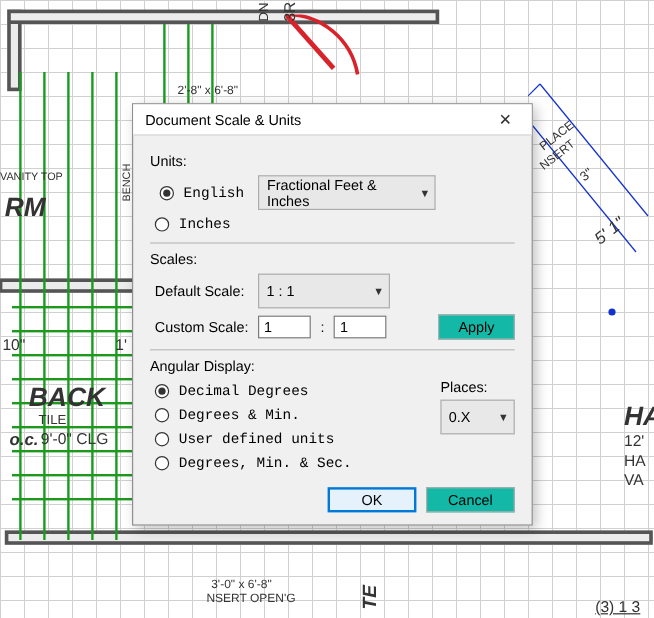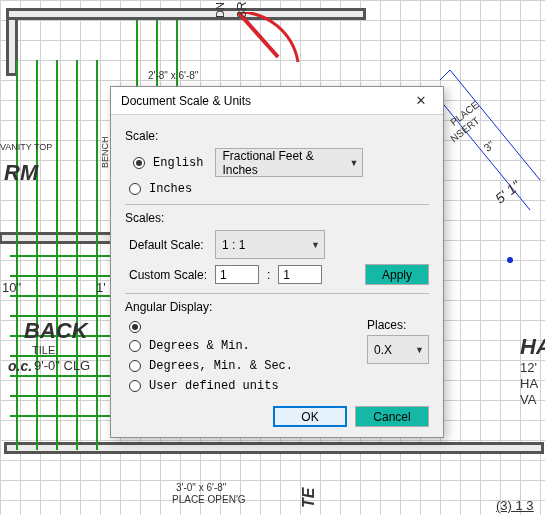--- a/index.html
+++ b/index.html
@@ -151,34 +151,34 @@
 <span class="cad-text" style="left:34px; top:358px; font-size:13px;">9'-0" CLG</span>
 <span class="cad-text" style="left:448px; top:108px; font-size:10px; transform:rotate(-38deg);">PLACE</span>
 <span class="cad-text" style="left:448px; top:124px; font-size:10px; transform:rotate(-38deg);">NSERT</span>
 <span class="cad-text" style="left:484px; top:140px; font-size:11px; transform:rotate(-38deg);">3"</span>
 <span class="blue-txt cad-text" style="left:494px; top:184px; font-size:14px; transform:rotate(-38deg);">5' 1"</span>
 <span class="red-bold cad-text" style="left:520px; top:334px; font-size:22px;">HA</span>
 <span class="cad-text" style="left:520px; top:360px; font-size:13px;">12'</span>
 <span class="cad-text" style="left:520px; top:376px; font-size:13px;">HA</span>
 <span class="cad-text" style="left:520px; top:392px; font-size:13px;">VA</span>
 <span class="dim" style="left:176px; top:482px;">3'-0" x 6'-8"</span>
-<span class="dim" style="left:172px; top:494px;">PLACE OPEN'G</span>
+<span class="dim" style="left:172px; top:494px;">NSERT OPEN'G</span>
 <span class="red-bold cad-text" style="left:300px; top:508px; font-size:16px; transform:rotate(-90deg); transform-origin:left top;">TE</span>
 <span class="cad-text" style="left:496px; top:498px; font-size:13px; text-decoration: underline;">(3) 1 3</span>
 
 <div class="dialog">
   <div class="titlebar">
     <span class="title">Document Scale &amp; Units</span>
     <div class="close-btn">
       <span>✕</span>
     </div>
   </div>
   <div class="body">
 
-    <div class="section-label">Scale:</div>
+    <div class="section-label">Units:</div>
     <div class="row" style="margin-left:4px;">
       <div class="radio-row">
         <span class="radio checked"></span>
         <span>English</span>
       </div>
       <div class="dropdown" style="width:148px; margin-left:6px;">
         <span>Fractional Feet &amp; Inches</span>
         <span class="chev">▼</span>
       </div>
     </div>
@@ -208,32 +208,33 @@
       </div>
     </div>
 
     <hr class="sep">
 
     <div class="section-label">Angular Display:</div>
     <div class="angular-block">
       <div class="angular-col" style="flex:1;">
         <div class="radio-row">
           <span class="radio checked"></span>
+          <span>Decimal Degrees</span>
         </div>
         <div class="radio-row">
           <span class="radio"></span>
           <span>Degrees &amp; Min.</span>
         </div>
         <div class="radio-row">
           <span class="radio"></span>
+          <span>User defined units</span>
+        </div>
+        <div class="radio-row">
+          <span class="radio"></span>
           <span>Degrees, Min. &amp; Sec.</span>
-        </div>
-        <div class="radio-row">
-          <span class="radio"></span>
-          <span>User defined units</span>
         </div>
       </div>
       <div class="angular-col">
         <span style="margin-bottom:3px;">Places:</span>
         <div class="dropdown" style="width:62px;">
           <span>0.X</span>
           <span class="chev">▼</span>
         </div>
       </div>
     </div>

